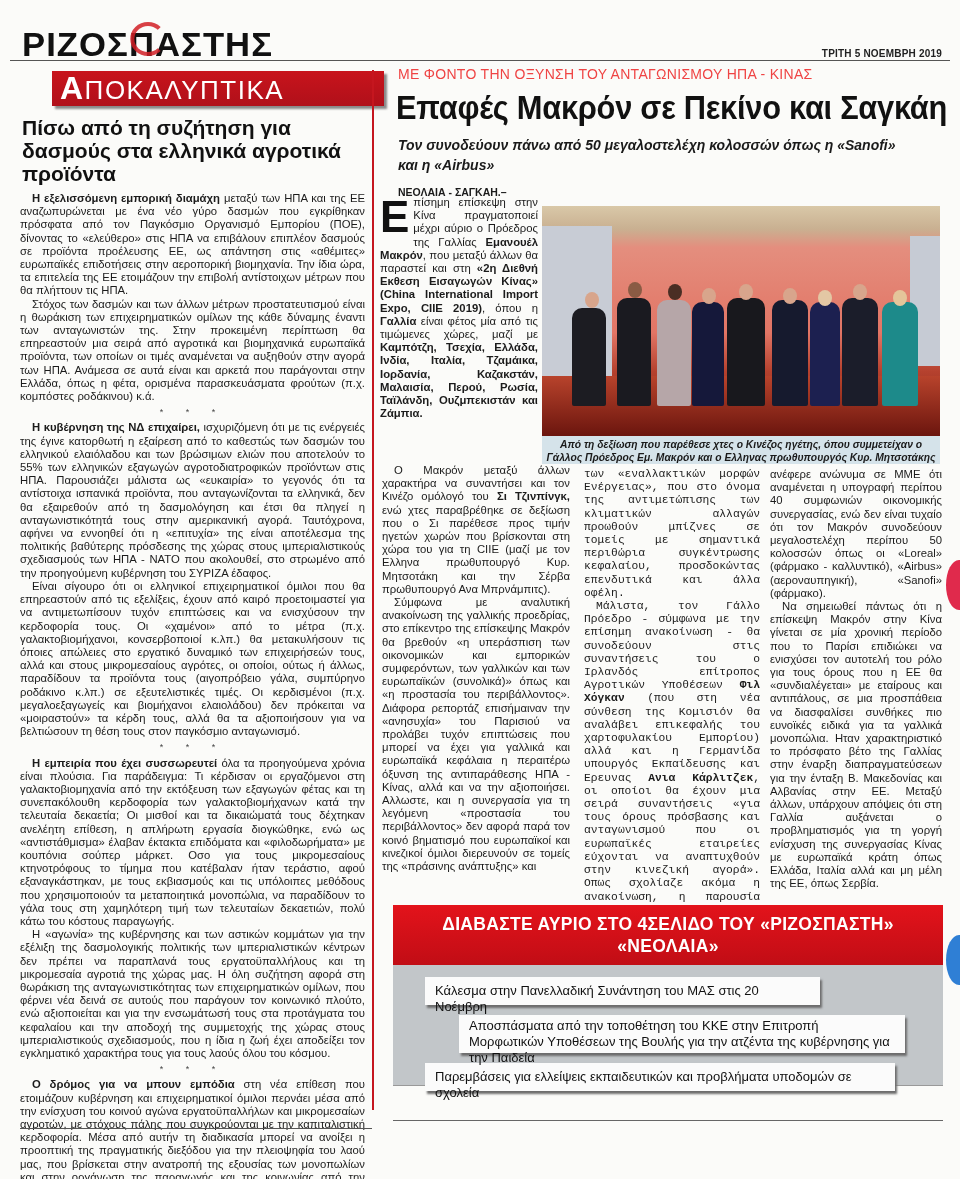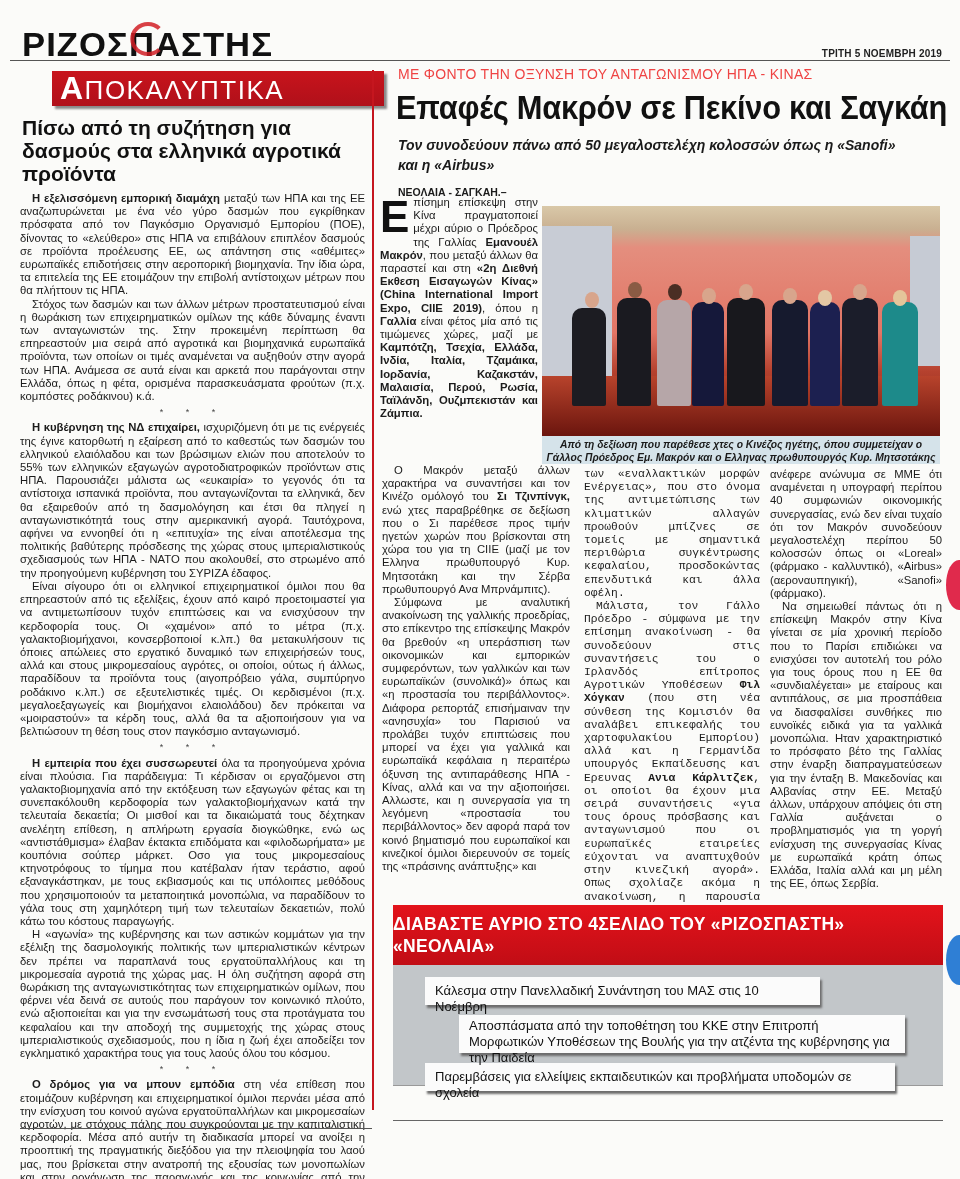--- a/index.html
+++ b/index.html
@@ -75,21 +75,21 @@
   .col1 .intro { text-indent: 0; }
   .dropcap { float: left; font-size: 44px; line-height: 38px; font-weight: 900; margin: 2px 4px 0 0; color: #111; }
   .col1b { left: 382px; top: 464px; width: 188px; }
   .col2 { left: 584px; top: 468px; width: 176px; font-family: Liberation Mono, monospace; }
   .col3 { left: 770px; top: 468px; width: 172px; }
 
   
   .promo { left: 393px; top: 905px; width: 550px; height: 180px; background: #c2c6c9; box-shadow: 0 1px 0 #999; }
   .promo-head {
     position: absolute; left: 0; top: 0; width: 100%; height: 60px; background: linear-gradient(#e3131b, #c10d15);
-    color: #fff; font-size: 17.5px; font-weight: bold; line-height: 22px; padding-top: 8px; box-sizing: border-box;
+    color: #fff; font-size: 17.5px; font-weight: bold; text-align: center; line-height: 22px; padding-top: 8px; box-sizing: border-box;
     letter-spacing: .3px;
   }
   .promo-item {
     position: absolute; background: #fbfbfb; font-size: 13px; color: #111; box-shadow: 2px 3px 2px #6d6d6d; line-height: 16px;
     box-sizing: border-box;
   }
   .pi1 { left: 32px; top: 72px; width: 395px; height: 28px; padding: 6px 10px; }
   .pi2 { left: 66px; top: 110px; width: 446px; height: 38px; padding: 3px 10px; }
   .pi3 { left: 32px; top: 158px; width: 470px; height: 28px; padding: 6px 10px; }
   .bottom-rule-right { left: 393px; top: 1120px; width: 550px; height: 1px; background: #666; }
@@ -177,20 +177,20 @@
 <div class="abs col col3">
   <p style="text-indent:0">ανέφερε ανώνυμα σε ΜΜΕ ότι αναμένεται η υπογραφή περίπου 40 συμφωνιών οικονομικής συνεργασίας, ενώ δεν είναι τυχαίο ότι τον Μακρόν συνοδεύουν μεγαλοστελέχη περίπου 50 κολοσσών όπως οι «Loreal» (φάρμακο - καλλυντικό), «Airbus» (αεροναυπηγική), «Sanofi» (φάρμακο).</p>
   <p>Να σημειωθεί πάντως ότι η επίσκεψη Μακρόν στην Κίνα γίνεται σε μία χρονική περίοδο που το Παρίσι επιδιώκει να ενισχύσει τον αυτοτελή του ρόλο για τους όρους που η ΕΕ θα «συνδιαλέγεται» με εταίρους και αντιπάλους, σε μια προσπάθεια να διασφαλίσει συνθήκες πιο ευνοϊκές ειδικά για τα γαλλικά μονοπώλια. Ηταν χαρακτηριστικό το πρόσφατο βέτο της Γαλλίας στην έναρξη διαπραγματεύσεων για την ένταξη Β. Μακεδονίας και Αλβανίας στην ΕΕ. Μεταξύ άλλων, υπάρχουν απόψεις ότι στη Γαλλία αυξάνεται ο προβληματισμός για τη γοργή ενίσχυση της συνεργασίας Κίνας με ευρωπαϊκά κράτη όπως Ελλάδα, Ιταλία αλλά και μη μέλη της ΕΕ, όπως Σερβία.</p>
 </div>
 
 <div class="abs promo">
   <div class="promo-head">
     <div>ΔΙΑΒΑΣΤΕ ΑΥΡΙΟ ΣΤΟ 4ΣΕΛΙΔΟ ΤΟΥ «ΡΙΖΟΣΠΑΣΤΗ»</div>
     <div>«ΝΕΟΛΑΙΑ»</div>
   </div>
-  <div class="promo-item pi1">Κάλεσμα στην Πανελλαδική Συνάντηση του ΜΑΣ στις 10 Νοέμβρη</div>
+  <div class="promo-item pi1">Κάλεσμα στην Πανελλαδική Συνάντηση του ΜΑΣ στις 20 Νοέμβρη</div>
   <div class="promo-item pi3">Παρεμβάσεις για ελλείψεις εκπαιδευτικών και προβλήματα υποδομών σε σχολεία</div>
   <div class="promo-item pi2">Αποσπάσματα από την τοποθέτηση του ΚΚΕ στην Επιτροπή Μορφωτικών Υποθέσεων της Βουλής για την ατζέντα της κυβέρνησης για την Παιδεία</div>
 </div>
 <div class="abs bottom-rule-right"></div>
 
 <div class="abs edge-dot"></div>
 <div class="abs edge-dot blue"></div>
 
 </body></html>

